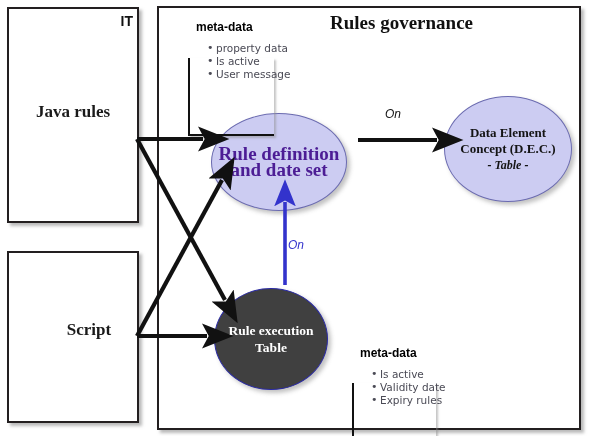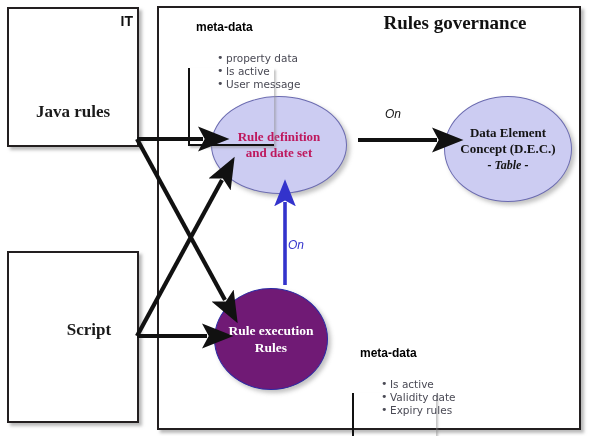--- a/index.html
+++ b/index.html
@@ -17,21 +17,21 @@
   
   .box{
     position:absolute;
     background:#ffffff;
     border:2px solid #231f20;
     box-shadow:3px 3px 3px rgba(130,130,130,.55);
     box-sizing:border-box;
   }
 
   
-  #it-box{left:7px;top:7px;width:132px;height:140px;}
+  #it-box{left:7px;top:7px;width:132px;height:216px;}
   #script-box{left:7px;top:251px;width:132px;height:172px;}
 
   
   #gov-panel{
     left:157px;top:6px;width:424px;height:424px;
     border:2px solid #231f20;
   }
 
   .box-label{
     position:absolute;
@@ -47,69 +47,69 @@
     text-align:right;
     font-family:"Liberation Sans", sans-serif;
     font-size:14px;font-weight:bold;
     color:#111111;
   }
   #java-label{left:7px;top:104px;width:132px;}
   #script-label{left:23px;top:322px;width:132px;}
 
   #gov-title{
     position:absolute;left:330px;top:12px;width:250px;
-    text-align:center;
+    text-align:left;
     font-family:"Liberation Serif", serif;
     font-weight:bold;font-size:19px;color:#111111;
   }
 
   
   .ellipse{
     position:absolute;
     border-radius:50%;
     box-sizing:border-box;
     display:flex;align-items:center;justify-content:center;
     text-align:center;
     font-family:"Liberation Serif", serif;
     font-weight:bold;
     box-shadow:3px 3px 4px rgba(120,120,120,.45);
   }
   #rule-def{
-    left:211px;top:96px;width:136px;height:98px;
+    left:211px;top:113px;width:136px;height:98px;
     background:#ccccf2;border:1px solid #6b6bb0;
-    color:#be185d;font-size:13px;line-height:16px;
+    color:#4c1d95;font-size:19px;line-height:16px;
   }
   #dec{
     left:444px;top:96px;width:128px;height:106px;
     background:#ccccf2;border:1px solid #6b6bb0;
     color:#141414;font-size:13px;line-height:16px;align-items:center;
   }
   #dec .small{font-size:12px;font-style:italic;}
   #rule-exec{
     left:214px;top:288px;width:114px;height:102px;
-    background:#701a75;border:1px solid #2a2aa5;
+    background:#404040;border:1px solid #2a2aa5;
     color:#ffffff;font-size:13.5px;line-height:17px;
   }
 
   
   .meta{
     position:absolute;
     font-family:"DejaVu Sans", sans-serif;
   }
   .meta .meta-title{
     font-family:"Liberation Sans", sans-serif;
     font-weight:bold;font-size:12px;color:#000000;
     margin-left:8px;margin-bottom:2px;
   }
   .meta .meta-body{
     position:relative;
     padding-left:9px;
   }
   .meta .meta-body ul{
-    margin:18px;padding:0 0 0 11px;list-style:none;
+    margin:8px;padding:0 0 0 11px;list-style:none;
   }
   .meta .meta-body li{
     font-family:"DejaVu Sans", sans-serif;
     font-size:10.5px;color:#4a4a55;
     line-height:13px;
     position:relative;
   }
   .meta .meta-body li:before{
     content:"\2022";
     position:absolute;left:-9px;top:-1px;
@@ -171,21 +171,21 @@
     <div>
       <div>Data Element</div>
       <div>Concept (D.E.C.)</div>
       <div class="small">- Table -</div>
     </div>
   </div>
 
   <div class="ellipse" id="rule-exec">
     <div>
       <div>Rule execution</div>
-      <div>Rules</div>
+      <div>Table</div>
     </div>
   </div>
 
   <div class="meta" id="meta-top">
     <div class="meta-title">meta-data</div>
     <div class="meta-body">
       <div class="bracket"></div>
       <ul>
         <li>property data</li>
         <li>Is active</li>

